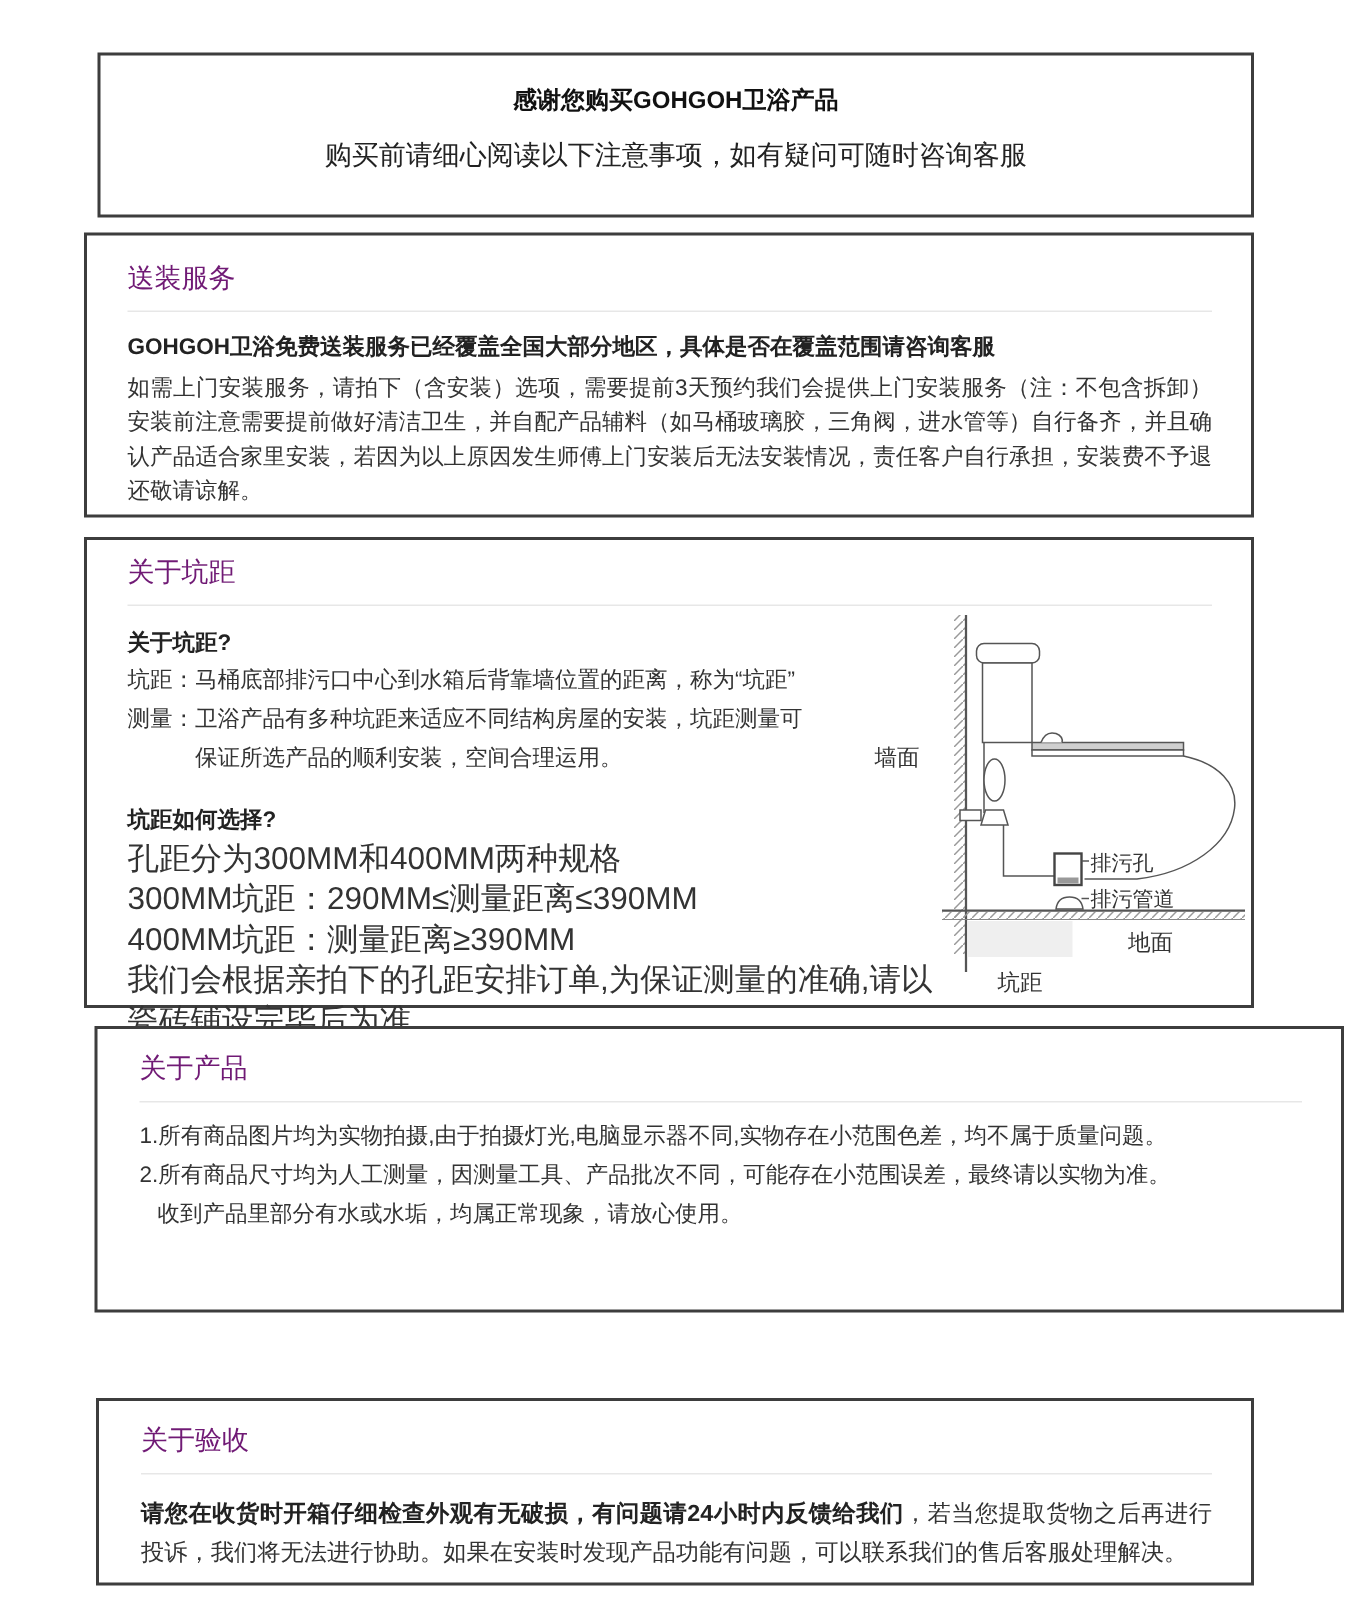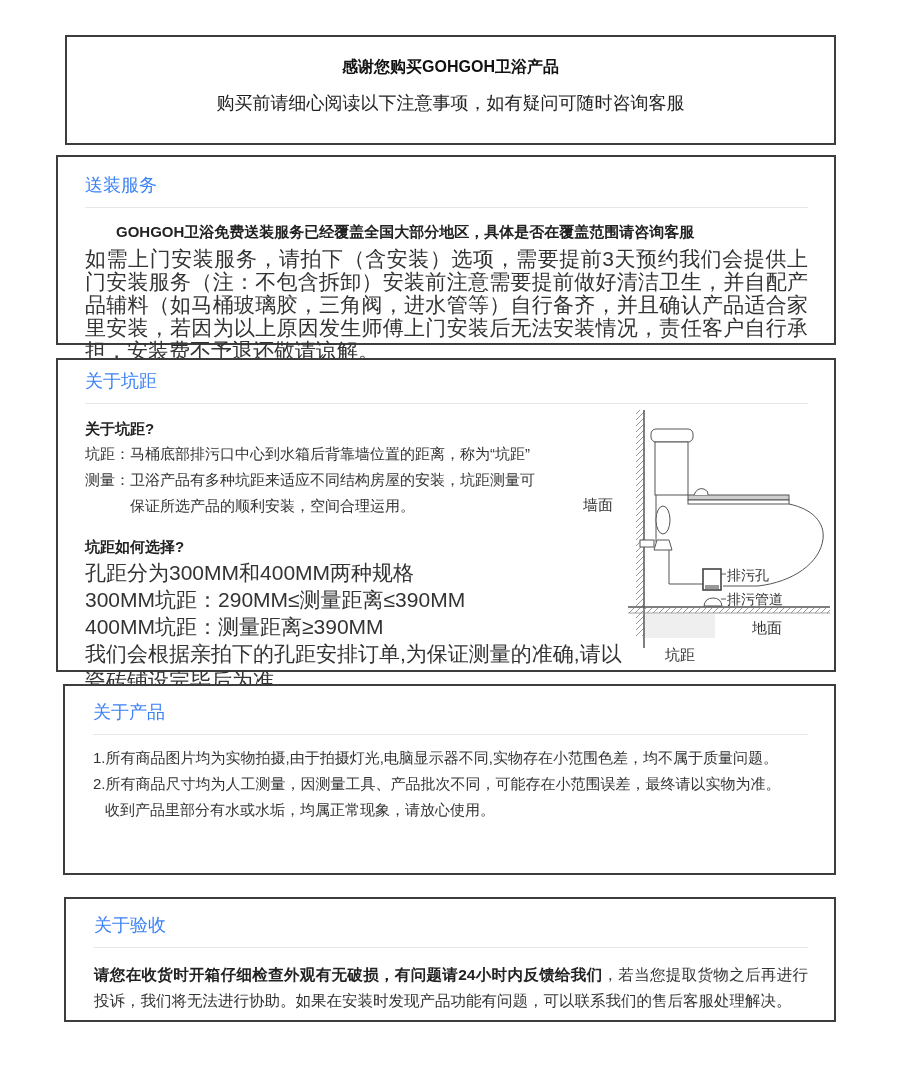--- a/index.html
+++ b/index.html
@@ -10,42 +10,42 @@
   }
   .box{
     position:absolute;background:#fff;border:2px solid #3d3d3d;
     box-sizing:border-box;
   }
   
   #box-welcome{left:65px;top:35px;width:771px;height:110px;text-align:center;}
   .welcome-title{font-size:16px;font-weight:bold;color:#111;margin-top:20px;}
   .welcome-sub{font-size:18px;color:#222;margin-top:13px;}
   
-  .section-title{font-size:18px;font-weight:400;color:#3b82f6;line-height:24px;}
+  .section-title{font-size:18px;font-weight:400;color:#701a75;line-height:24px;}
   .divider{height:1px;background:#e7e7e7;margin-top:10px;}
   
   #box-delivery{left:56px;top:155px;width:780px;height:190px;padding:16px 26px 0 27px;}
-  .lead{font-size:15px;font-weight:bold;color:#222;margin-top:13px;line-height:21px;margin-left:31px;}
-  .para{font-size:21px;line-height:23px;margin-top:5px;text-align:justify;color:#333;}
+  .lead{font-size:15px;font-weight:bold;color:#222;margin-top:13px;line-height:21px;}
+  .para{font-size:15px;line-height:23px;margin-top:5px;text-align:justify;color:#333;}
   
   #box-pit{left:56px;top:358px;width:780px;height:314px;padding:9px 26px 0 27px;}
   .qa-title{font-size:15px;font-weight:bold;color:#222;margin-top:13px;line-height:24px;}
   .m-line{font-size:15px;line-height:26px;color:#333;width:520px;}
   .m-cont{padding-left:45px;}
   .q2-line{font-size:21px;line-height:27px;color:#333;width:540px;}
   .q2-gap{margin-top:16px;}
   .diagram-wrap{position:absolute;top:42px;right:2px;width:250px;height:266px;}
   .diagram-wrap text{fill:#333;}
   
-  #box-products{left:63px;top:684px;width:773px;height:191px;padding:14px 26px 0 28px;}
+  #box-products{left:63px;top:684px;width:833px;height:191px;padding:14px 26px 0 28px;}
   .plist{margin-top:10px;}
   .plist p{margin:0;font-size:15px;line-height:26px;color:#333;}
   .indent{padding-left:12px;}
   
-  #box-acceptance{left:64px;top:897px;width:772px;height:125px;padding:14px 26px 0 28px;}
+  #box-acceptance{left:64px;top:932px;width:772px;height:125px;padding:14px 26px 0 28px;}
   .acc-para{margin-top:14px;font-size:15.5px;line-height:26px;color:#333;text-align:justify;}
   .acc-para strong{color:#222;}
 </style>
 </head>
 <body>
 
 <div class="box" id="box-welcome">
   <div class="welcome-title">感谢您购买GOHGOH卫浴产品</div>
   <div class="welcome-sub">购买前请细心阅读以下注意事项，如有疑问可随时咨询客服</div>
 </div>

